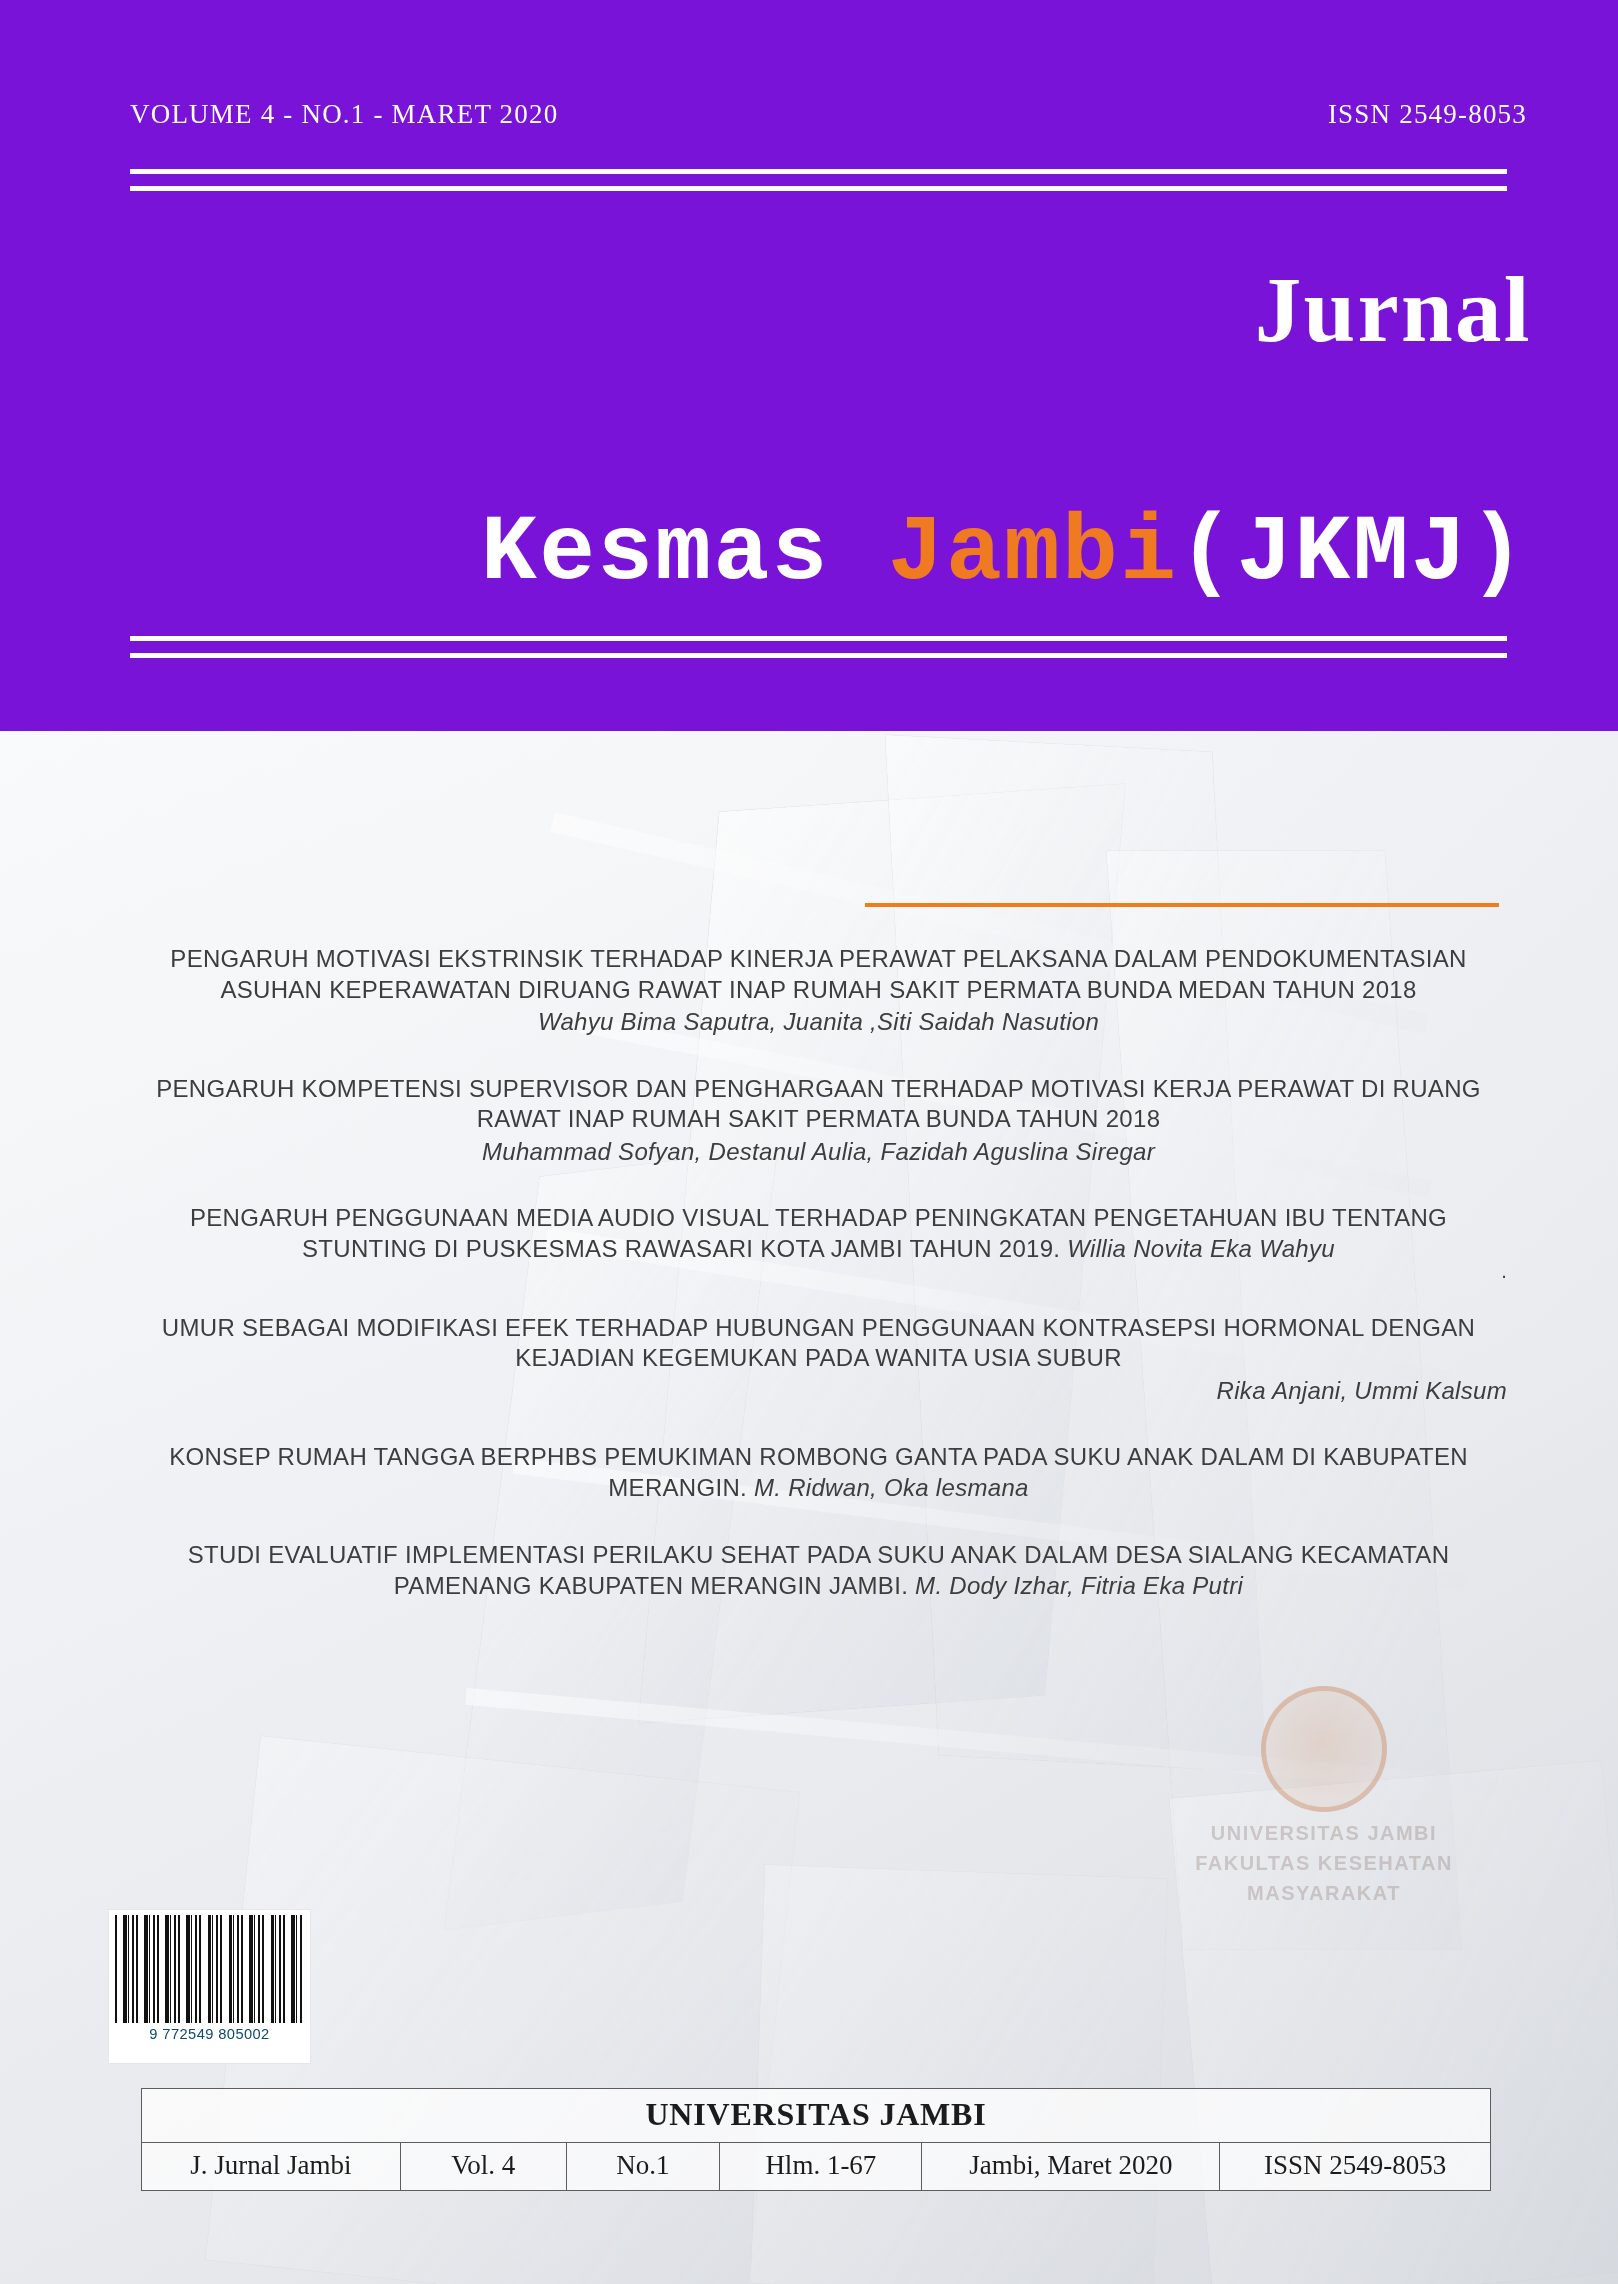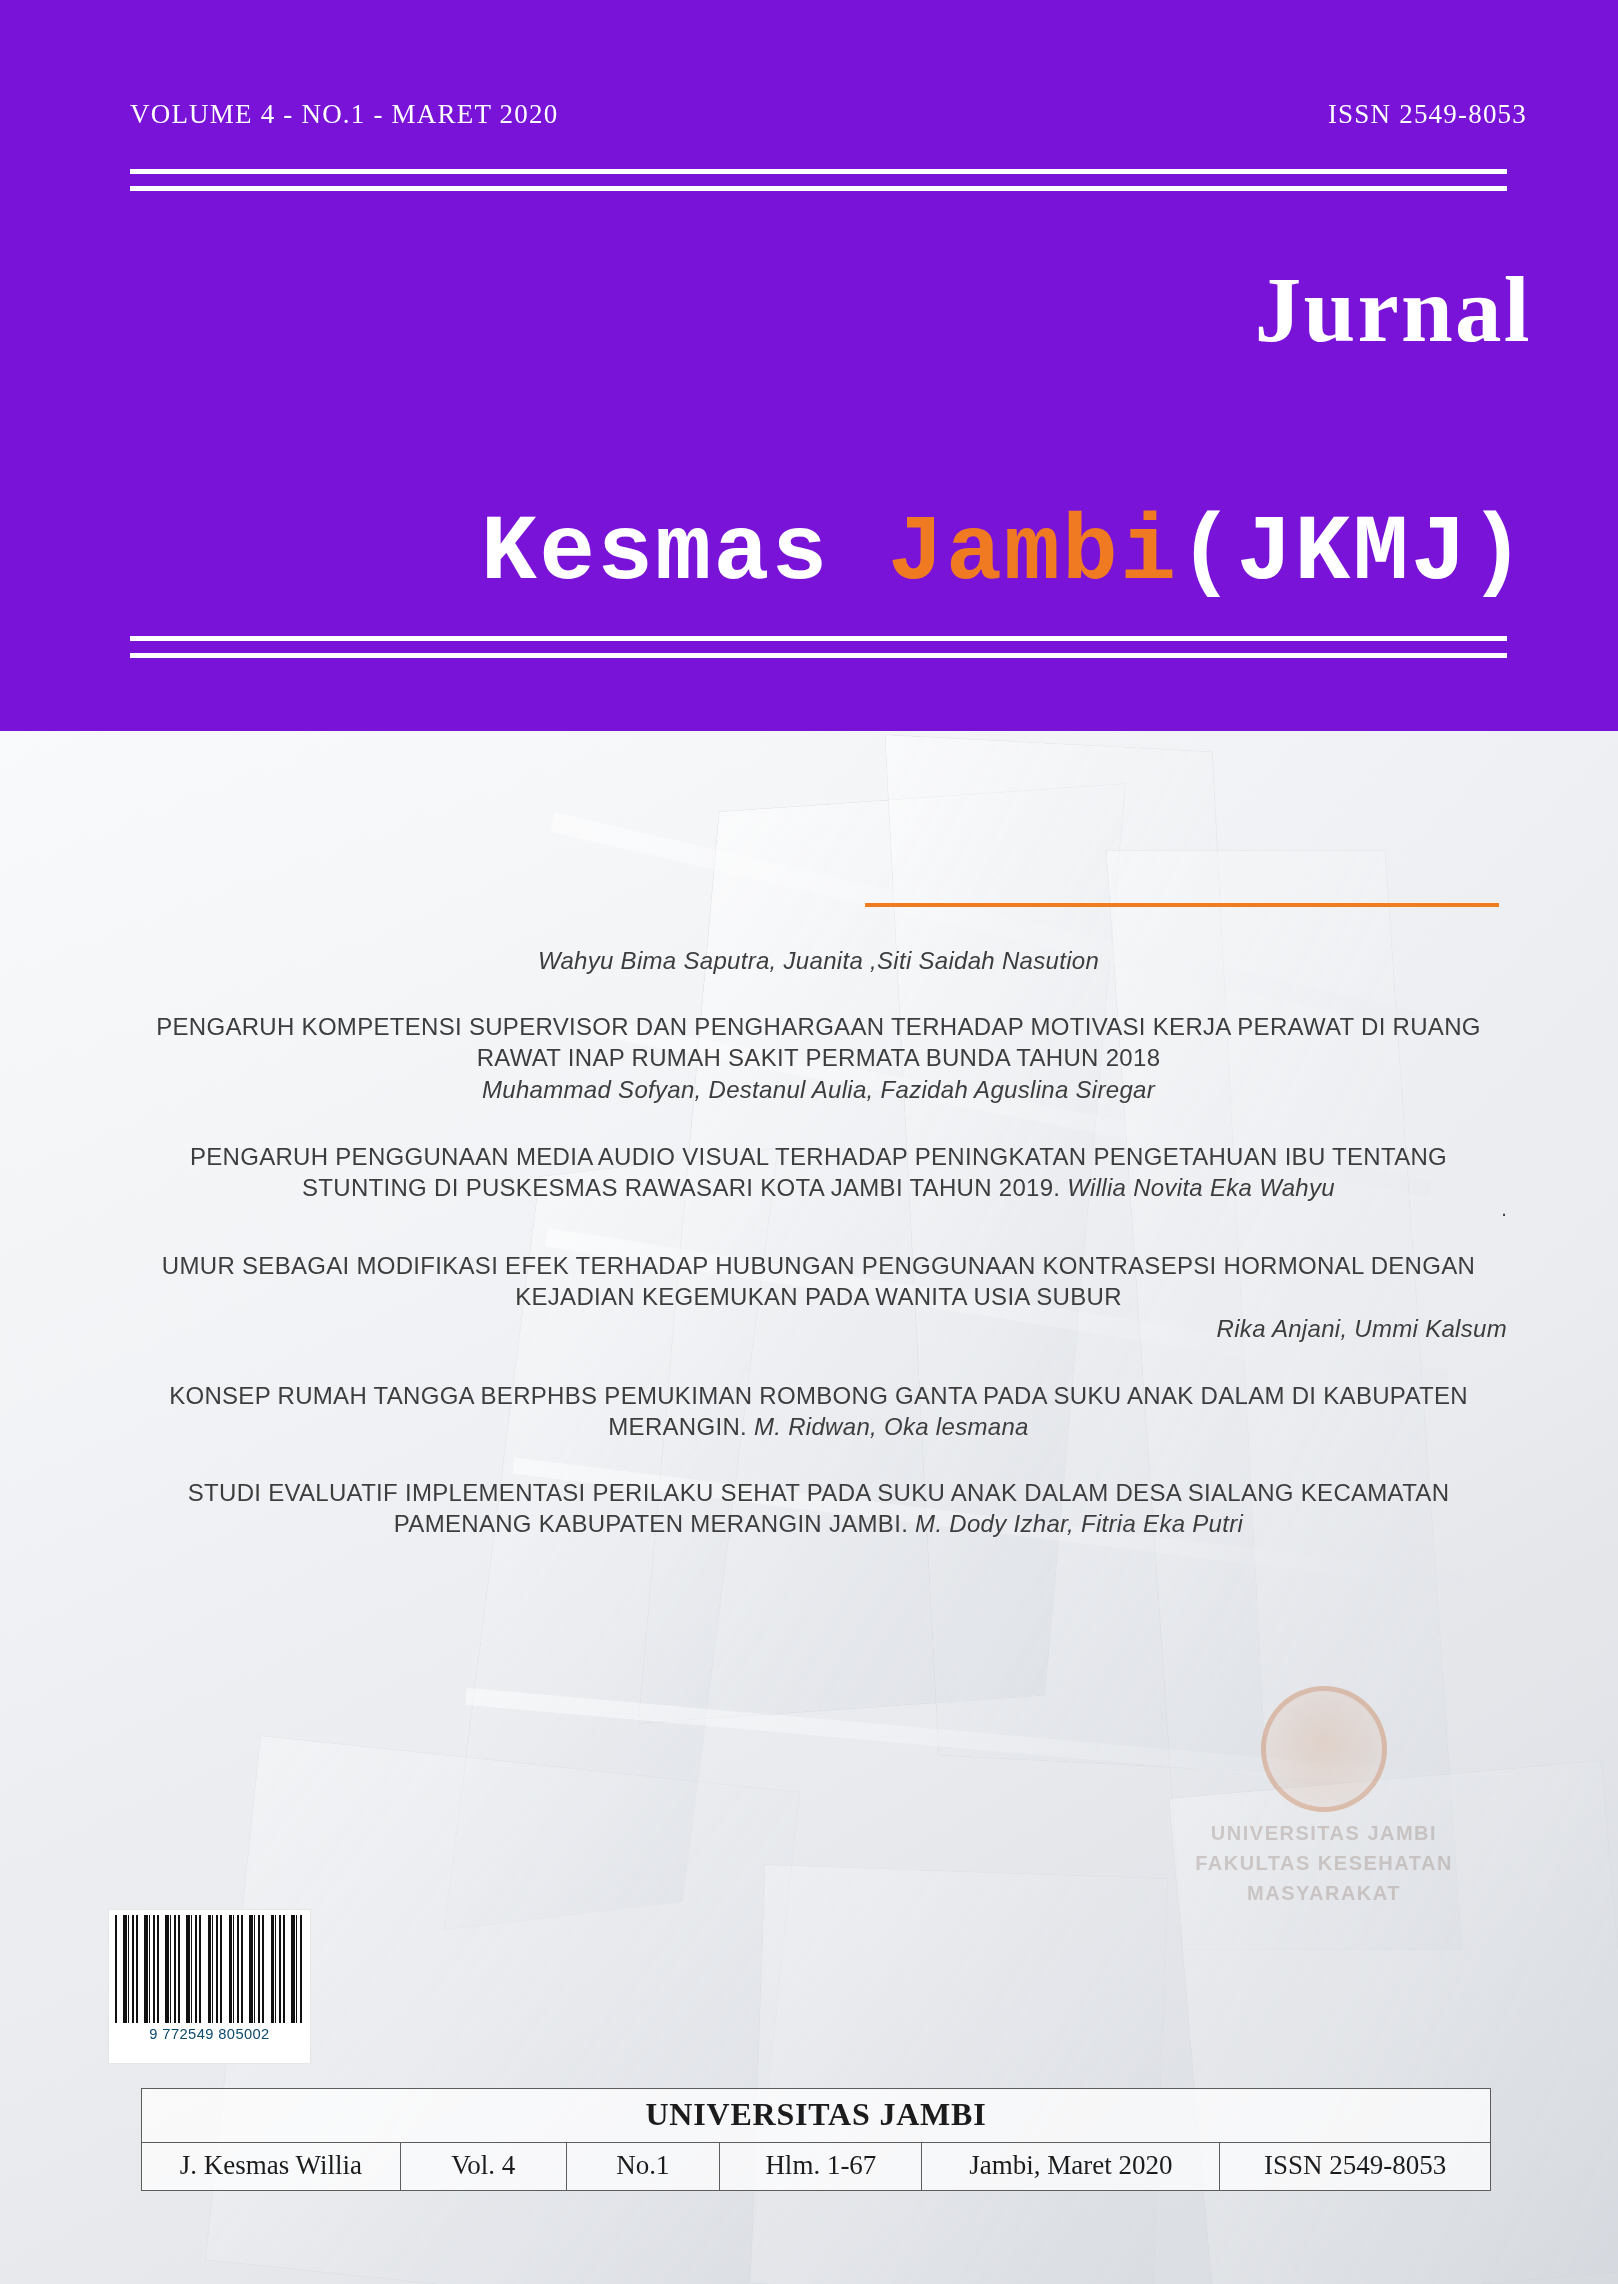--- a/index.html
+++ b/index.html
@@ -307,20 +307,21 @@
 
     <div class="rule-bottom l1"></div>
     <div class="rule-bottom l2"></div>
   </div>
 
   <div class="orange-rule"></div>
 
   <div class="contents">
 
     <div class="entry block-authors center-a">
+      <span class="t">PENGARUH MOTIVASI EKSTRINSIK TERHADAP KINERJA PERAWAT PELAKSANA DALAM PENDOKUMENTASIAN ASUHAN KEPERAWATAN DIRUANG RAWAT INAP RUMAH SAKIT PERMATA BUNDA MEDAN TAHUN 2018</span>
       <span class="a">Wahyu Bima Saputra, Juanita ,Siti Saidah Nasution</span>
     </div>
 
     <div class="entry block-authors center-a">
       <span class="t">PENGARUH KOMPETENSI SUPERVISOR DAN PENGHARGAAN TERHADAP MOTIVASI KERJA PERAWAT  DI RUANG RAWAT INAP RUMAH SAKIT PERMATA BUNDA TAHUN 2018</span>
       <span class="a">Muhammad Sofyan, Destanul Aulia, Fazidah Aguslina Siregar</span>
     </div>
 
 
     <div class="entry">
@@ -348,21 +349,21 @@
   </div>
 
   <div class="barcode-box">
     <div class="barcode-bars"></div>
     <div class="barcode-num">9 772549 805002</div>
   </div>
 
   <div class="footer-table">
     <div class="footer-head">UNIVERSITAS JAMBI</div>
     <div class="footer-row">
-      <div class="footer-cell c0">J. Kesmas Willia</div>
+      <div class="footer-cell c0">J. Jurnal Jambi</div>
       <div class="footer-cell c1">Vol. 4</div>
       <div class="footer-cell c2">No.1</div>
       <div class="footer-cell c3">Hlm. 1-67</div>
       <div class="footer-cell c4">Jambi, Maret 2020</div>
       <div class="footer-cell c5">ISSN 2549-8053</div>
     </div>
   </div>
 
 </div>
 

